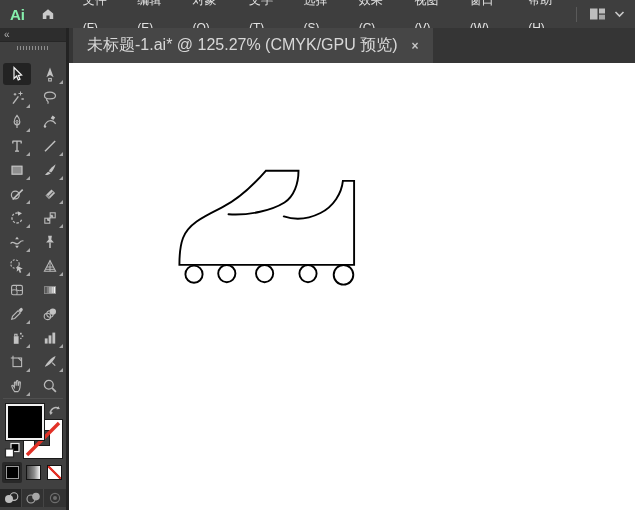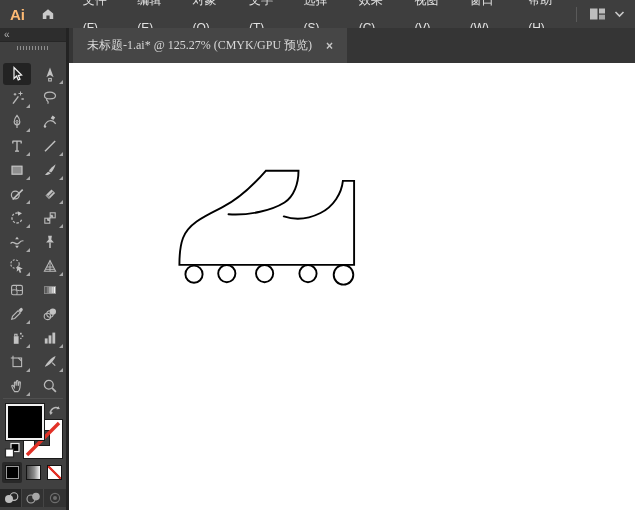--- a/index.html
+++ b/index.html
@@ -2,21 +2,21 @@
 <html><head>
 <meta charset="utf-8">
 <style>
   html,body{margin:0;padding:0;background:#222;}
   *{box-sizing:border-box;font-family:"Liberation Sans","DejaVu Sans",sans-serif;}
   .app{position:relative;width:635px;height:510px;background:#3e3e3e;overflow:hidden;}
 
   
   .menubar{position:absolute;left:0;top:0;width:635px;height:28px;background:#3e3e3e;
            display:flex;align-items:center;}
-  .ai-logo{margin-left:10px;font-size:15px;font-weight:bold;color:#fdba74;}
+  .ai-logo{margin-left:10px;font-size:15px;font-weight:bold;color:#86efac;}
   .home-btn{margin-left:14px;width:18px;height:18px;display:flex;align-items:center;justify-content:center;}
   .menu-items{display:flex;margin-left:18px;}
   .menu-item{padding:0 8px;font-size:12px;color:#e2e2e2;line-height:28px;cursor:default;}
   .menubar-right{margin-left:auto;display:flex;align-items:center;padding-right:10px;}
   .mb-sep{width:1px;height:15px;background:#5a5a5a;margin-right:12px;}
   .ws-icon{margin-right:8px;display:flex;}
 
   
   .left-col{position:absolute;left:0;top:28px;width:66px;height:482px;background:#404040;}
   .panel-header{position:absolute;left:0;top:0;width:66px;height:14px;background:#2d2d2d;
@@ -60,21 +60,21 @@
   .mode-seg:last-child{border-right:none;}
   .mode-seg.selected{background:#252525;}
 
   
   .col-divider{position:absolute;left:66px;top:28px;width:3px;height:482px;background:#232323;}
 
   
   .tabbar{position:absolute;left:69px;top:28px;width:566px;height:35px;background:#353535;}
   .doc-tab{position:absolute;left:4px;top:0;height:35px;display:flex;align-items:center;
            background:#464646;padding:0 14px;}
-  .doc-tab .title{font-size:12px;color:#d8d8d8;white-space:nowrap;font-family:Liberation Serif, serif;}
+  .doc-tab .title{font-size:16px;color:#d8d8d8;white-space:nowrap;}
   .doc-tab .close{margin-left:14px;font-size:12px;font-weight:bold;color:#c6c6c6;cursor:default;}
 
   
   .canvas{position:absolute;left:69px;top:63px;width:566px;height:447px;background:#ffffff;}
   .canvas svg{position:absolute;left:0;top:0;}
 </style>
 </head>
 <body>
 
 <div class="app">

